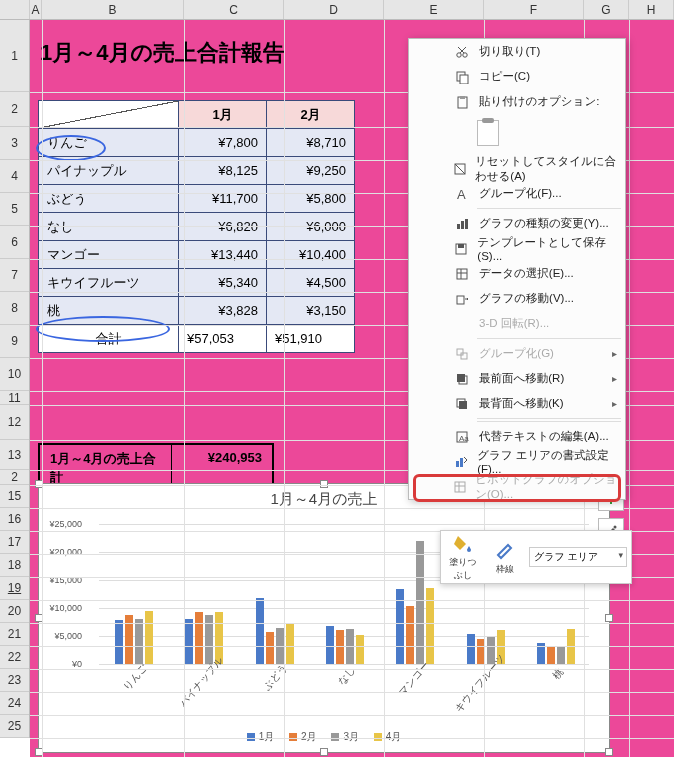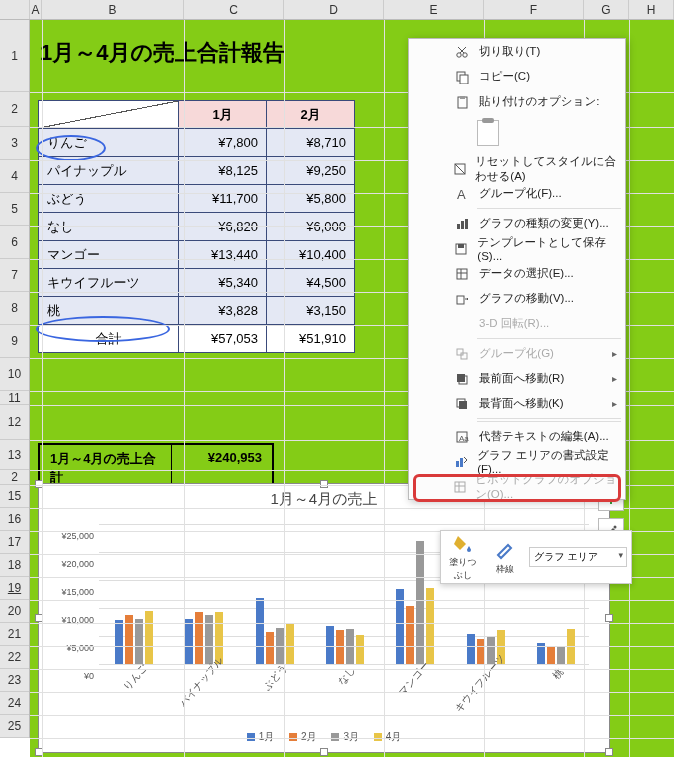--- a/index.html
+++ b/index.html
@@ -44,21 +44,21 @@
     text-align: center;
     color: #333;
     font-size: 12px;
     display: flex;
     align-items: center;
     justify-content: center;
   }
   .sheet {
     position: absolute;
     top: 20px; left: 30px; right: 0; bottom: 0;
-    background: #84cc16;
+    background: #ec4899;
   }
   
   .vline { position:absolute; top:0; bottom:0; width:1px; background:#e0e0e0; }
   .hline { position:absolute; left:0; right:0; height:1px; background:#e0e0e0; }
 
   .title {
     position: absolute;
     left: 10px; top: 18px;
     font-size: 22px;
     font-weight: bold;
@@ -80,21 +80,21 @@
   }
   .dtable td.label { text-align: left; width: 140px; background:#e4e8f4; position:relative;}
   .dtable thead th { background: #f7d9d9; text-align:center; width:88px;}
   .dtable thead th:first-child { background:#fff; position:relative; width:140px;}
   .dtable thead th:first-child::after{
     content:""; position:absolute; left:0; top:0; right:0; bottom:0;
     background: linear-gradient(to bottom right, transparent 49%, #555 49%, #555 51%, transparent 51%);
   }
   .dtable tbody td { background:#e4e8f4; }
   .dtable tfoot td { background:#fff; text-align:center; }
-  .dtable tfoot td.val{ text-align:right;margin-top:40px; }
+  .dtable tfoot td.val{ text-align:left;margin-top:40px; }
   .circ {
     position:absolute;
     border:2px solid #3a66e0;
     border-radius:50%;
     pointer-events:none;
   }
   
   .totbox {
     position:absolute;
     left:8px; top:423px;
@@ -127,21 +127,21 @@
     left:60px; right:20px;
     top:40px; height:140px;
   }
   .yaxis{
     position:absolute;
     left:0; width:55px;
     top:40px; height:140px;
     font-size:9px;
     color:#555;
   }
-  .yaxis div{ position:absolute; right:0; transform:translateY(-50%);margin-top:12px;}
+  .yaxis div{ position:absolute; right:12px; transform:translateY(-50%);}
   .gridline{ position:absolute; left:0; right:0; height:1px; background:#ddd;}
   .cats{
     position:absolute;
     left:60px; right:20px;
     top:182px; height:60px;
     display:flex;
   }
   .cat{
     flex:1;
     position:relative;

